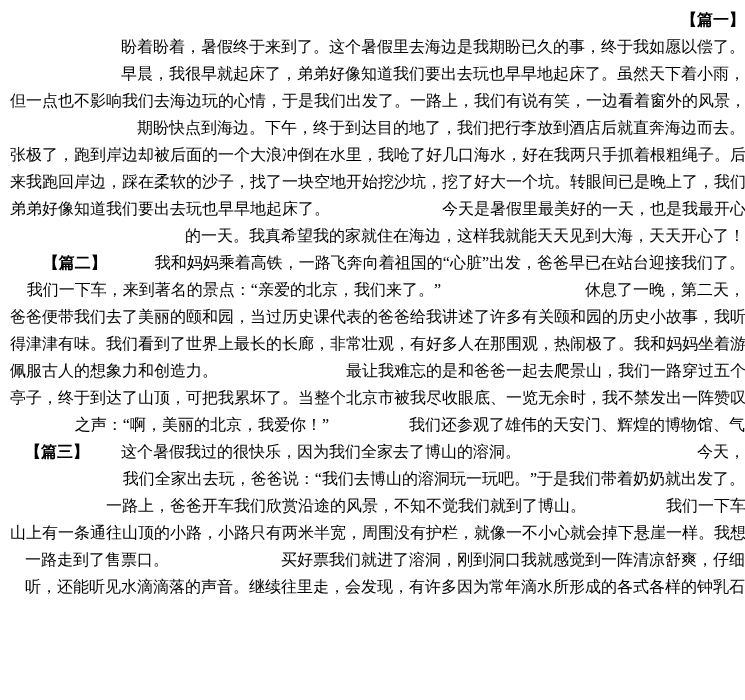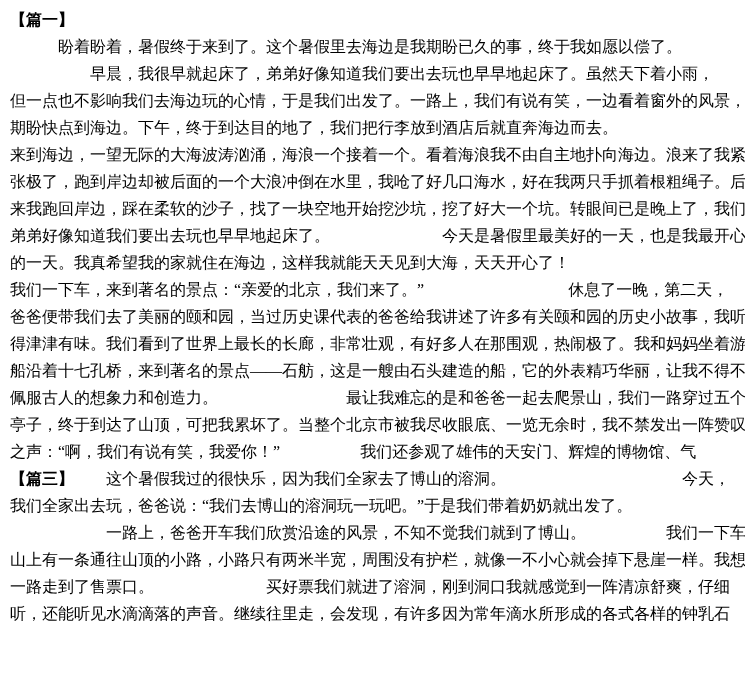--- a/index.html
+++ b/index.html
@@ -20,64 +20,64 @@
     overflow: hidden;
     font-family: "Liberation Serif", "DejaVu Serif", serif;
     font-size: 16px;
     color: #000000;
   }
   .line {
     white-space: pre;
     height: 27px;
     line-height: 27px;
     overflow: visible;
+    text-align: right;
   }
   .head {
     font-weight: 700;
   }
 </style>
 </head>
 <body>
 
 <div class="doc">
   <div id="doc-body">
   <div class="line"><span class="head">【篇一】</span><span class="body-text"></span></div>
 
   <div class="line"><span class="head"></span><span class="body-text">　　　盼着盼着，暑假终于来到了。这个暑假里去海边是我期盼已久的事，终于我如愿以偿了。</span></div>
 
   <div class="line"><span class="head"></span><span class="body-text">　　　　　早晨，我很早就起床了，弟弟好像知道我们要出去玩也早早地起床了。虽然天下着小雨，</span></div>
 
   <div class="line"><span class="head"></span><span class="body-text">但一点也不影响我们去海边玩的心情，于是我们出发了。一路上，我们有说有笑，一边看着窗外的风景，</span></div>
 
   <div class="line"><span class="head"></span><span class="body-text">期盼快点到海边。下午，终于到达目的地了，我们把行李放到酒店后就直奔海边而去。</span></div>
 
-  <div class="line"><span class="head"></span><span class="body-text">来到海边，一望无际的大海波涛汹涌，海浪一个接着一个。看着海浪我不由自主地扑向海边。浪来了我紧</span></div>
 
   <div class="line"><span class="head"></span><span class="body-text">张极了，跑到岸边却被后面的一个大浪冲倒在水里，我呛了好几口海水，好在我两只手抓着根粗绳子。后</span></div>
 
   <div class="line"><span class="head"></span><span class="body-text">来我跑回岸边，踩在柔软的沙子，找了一块空地开始挖沙坑，挖了好大一个坑。转眼间已是晚上了，我们</span></div>
 
   <div class="line"><span class="head"></span><span class="body-text">弟弟好像知道我们要出去玩也早早地起床了。　　　　　　　今天是暑假里最美好的一天，也是我最开心</span></div>
 
   <div class="line"><span class="head"></span><span class="body-text">的一天。我真希望我的家就住在海边，这样我就能天天见到大海，天天开心了！</span></div>
 
+  <div class="line"><span class="head">【篇二】</span><span class="body-text">　　　我和妈妈乘着高铁，一路飞奔向着祖国的“心脏”出发，爸爸早已在站台迎接我们了。</span></div>
 
   <div class="line"><span class="head"></span><span class="body-text">我们一下车，来到著名的景点：“亲爱的北京，我们来了。”　　　　　　　　　休息了一晚，第二天，</span></div>
 
   <div class="line"><span class="head"></span><span class="body-text">爸爸便带我们去了美丽的颐和园，当过历史课代表的爸爸给我讲述了许多有关颐和园的历史小故事，我听</span></div>
 
   <div class="line"><span class="head"></span><span class="body-text">得津津有味。我们看到了世界上最长的长廊，非常壮观，有好多人在那围观，热闹极了。我和妈妈坐着游</span></div>
 
-  <div class="line"><span class="head"></span><span class="body-text">船沿着十七孔桥，来到著名的景点——石舫，这是一艘由石头建造的船，它的外表精巧华丽，让我不得不</span></div>
 
   <div class="line"><span class="head"></span><span class="body-text">佩服古人的想象力和创造力。　　　　　　　　最让我难忘的是和爸爸一起去爬景山，我们一路穿过五个</span></div>
 
   <div class="line"><span class="head"></span><span class="body-text">亭子，终于到达了山顶，可把我累坏了。当整个北京市被我尽收眼底、一览无余时，我不禁发出一阵赞叹</span></div>
 
-  <div class="line"><span class="head"></span><span class="body-text">之声：“啊，我们有说有笑，我爱你！”　　　　　我们还参观了雄伟的天安门、辉煌的博物馆、气</span></div>
+  <div class="line"><span class="head"></span><span class="body-text">之声：“啊，美丽的北京，我爱你！”　　　　　我们还参观了雄伟的天安门、辉煌的博物馆、气</span></div>
 
 
   <div class="line"><span class="head">【篇三】</span><span class="body-text">　　这个暑假我过的很快乐，因为我们全家去了博山的溶洞。　　　　　　　　　　　今天，</span></div>
 
   <div class="line"><span class="head"></span><span class="body-text">我们全家出去玩，爸爸说：“我们去博山的溶洞玩一玩吧。”于是我们带着奶奶就出发了。</span></div>
 
   <div class="line"><span class="head"></span><span class="body-text">　　　　　　一路上，爸爸开车我们欣赏沿途的风景，不知不觉我们就到了博山。　　　　　我们一下车</span></div>
 
   <div class="line"><span class="head"></span><span class="body-text">山上有一条通往山顶的小路，小路只有两米半宽，周围没有护栏，就像一不小心就会掉下悬崖一样。我想</span></div>
 

